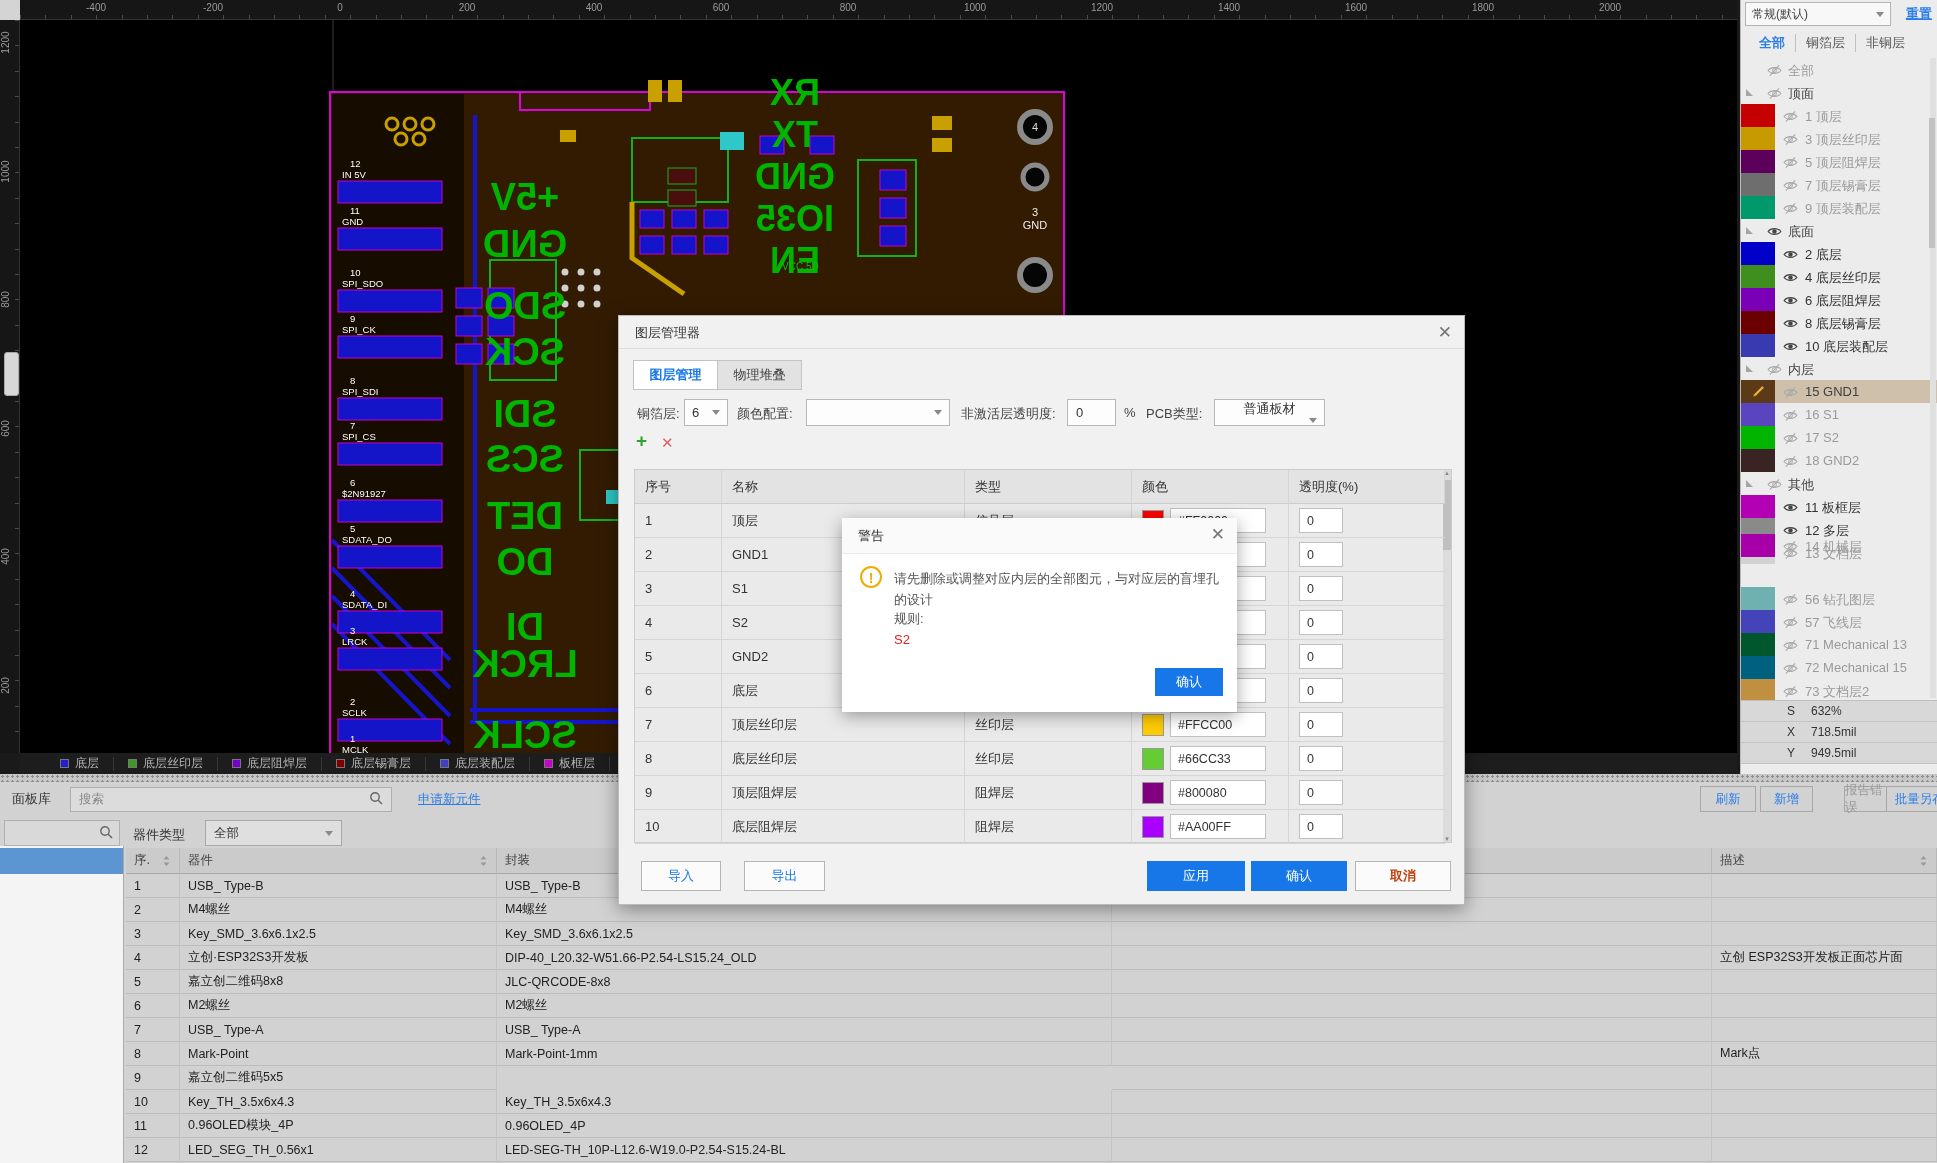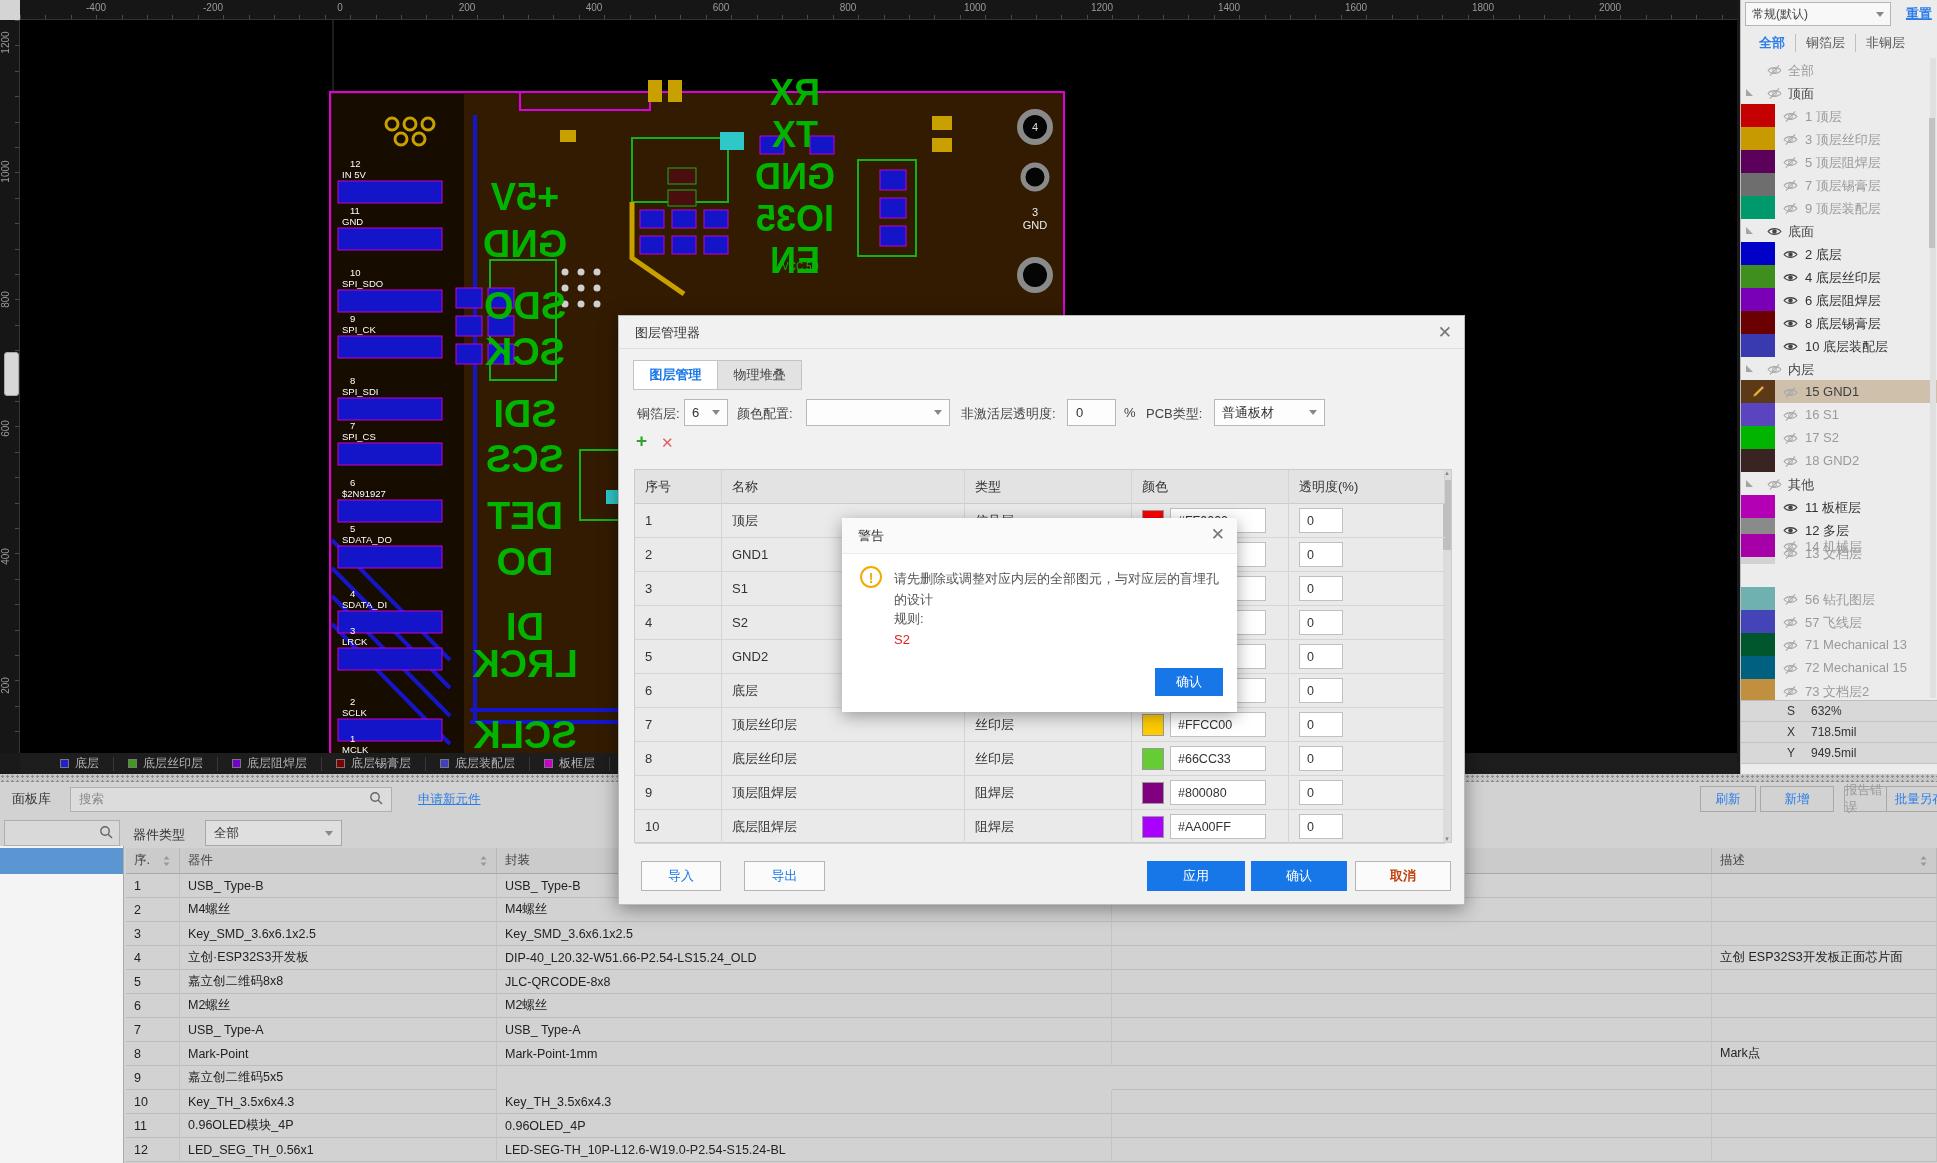--- a/index.html
+++ b/index.html
@@ -620,21 +620,21 @@
       <span class="mag">
         <svg width="14" height="14" viewBox="0 0 14 14">
             <circle cx="6" cy="6" r="4.2" fill="none" stroke="#666" stroke-width="1.4"></circle>
             <line x1="9.2" y1="9.2" x2="13" y2="13" stroke="#666" stroke-width="1.4"></line>
           </svg>
       </span>
     </div>
     <span id="newpart">申请新元件</span>
     <div id="actionbtns">
         <div class="actbtn" style="left: 1700px; width: 56px;">刷新</div>
-        <div class="actbtn" style="left: 1760px; width: 74px;">新增</div>
+        <div class="actbtn" style="left: 1760px; width: 53px;">新增</div>
         <div class="actbtn disabled" style="left: 1844px; width: 49px;">报告错误</div>
         <div class="actbtn" style="left: 1886px; width: 80px;">批量另存为</div>
       </div>
     <div id="minisearch">
       <span class="mag">
         <svg width="14" height="14" viewBox="0 0 14 14">
             <circle cx="6" cy="6" r="4.2" fill="none" stroke="#666" stroke-width="1.4"></circle>
             <line x1="9.2" y1="9.2" x2="13" y2="13" stroke="#666" stroke-width="1.4"></line>
           </svg>
       </span>
@@ -766,21 +766,21 @@
     <span class="dlab" style="left:118px;">颜色配置:</span>
     <div class="dsel" style="left:187px;width:144px;">
       <span class="chev"></span>
     </div>
     <span class="dlab" style="left:342px;">非激活层透明度:</span>
     <div class="dinput" style="left:448px;width:49px;">
       <span>0</span>
     </div>
     <span class="dlab" style="left:505px;">%</span>
     <span class="dlab" style="left:527px;">PCB类型:</span>
-    <div class="dsel" style="left:595px;width:111px;">
+    <div class="dsel" style="left:595px;width:111px;flex-direction:column;">
       <span>普通板材</span>
       <span class="chev"></span>
     </div>
 
     <span id="plusicon">+</span>
     <span id="delicon">✕</span>
 
     <div id="dtable">
       <div id="dscroll">
         <span class="dsarr" style="top:0;">▲</span>

